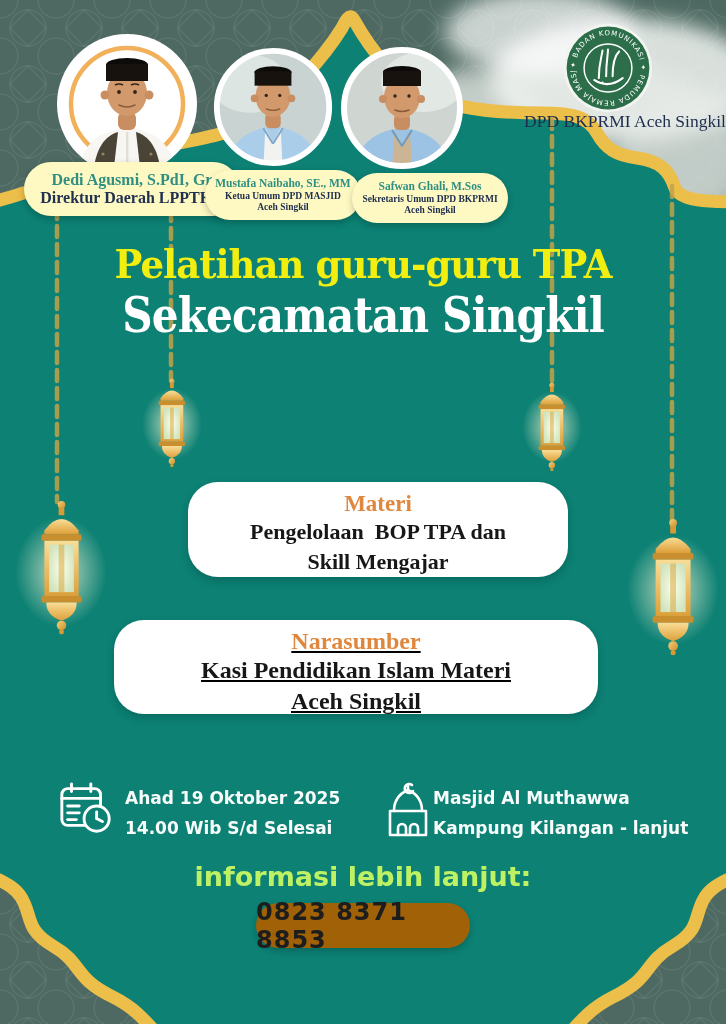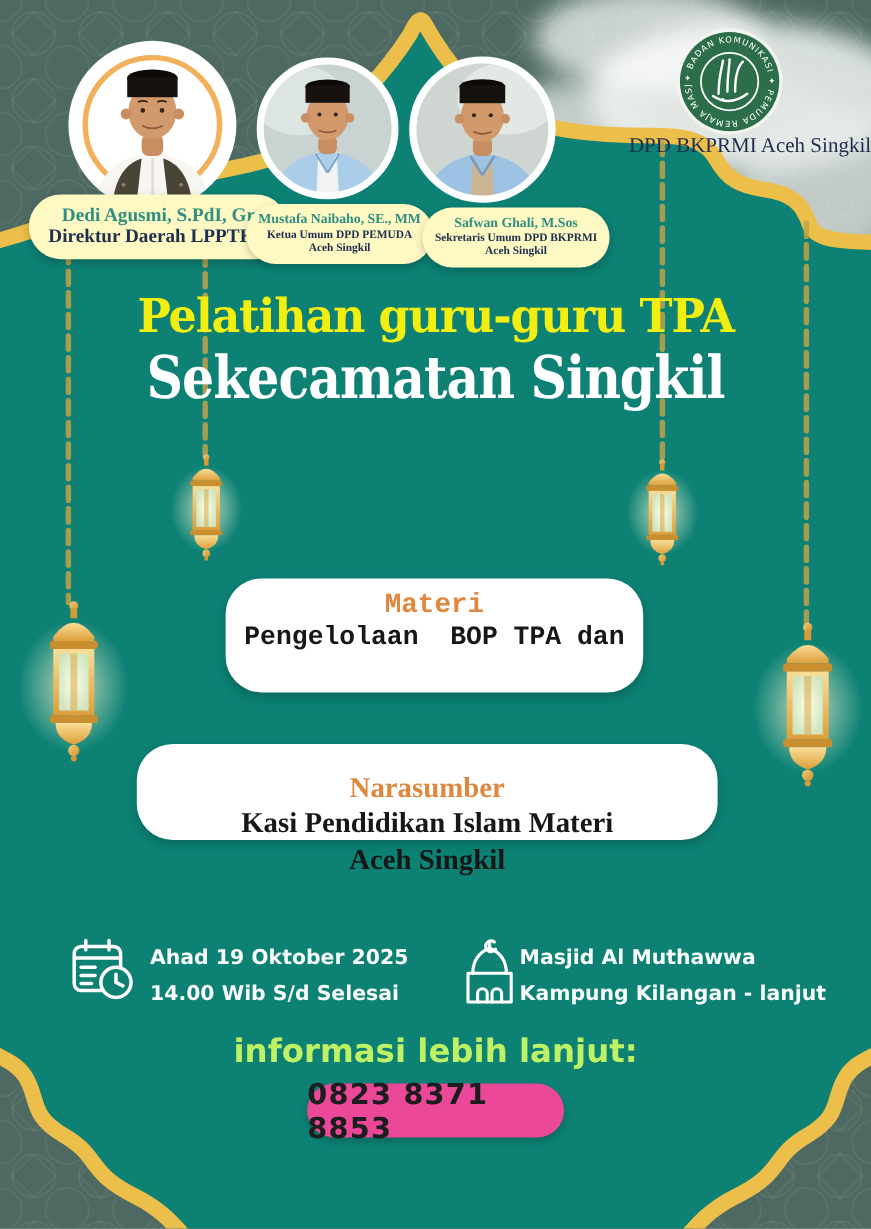--- a/index.html
+++ b/index.html
@@ -43,35 +43,35 @@
     color:#ffffff; letter-spacing:-1px; transform:scaleX(.86);
   }
   
   .card{
     position:absolute; background:#ffffff; border-radius:30px;
     box-shadow:0 4px 8px rgba(0,0,0,.18);
     text-align:center; font-family:"Liberation Serif", serif; font-weight:bold;
   }
   .card .label{color:#e0873e;}
   .card .line{color:#171717; white-space:pre-wrap;}
-  .card-materi{left:188px; top:482px; width:348px; height:95px; padding-top:9px; box-sizing:border-box;font-family:Liberation Mono, monospace;}
+  .card-materi{left:188px; top:482px; width:380px; height:95px; padding-top:9px; box-sizing:border-box;}
   .card-materi .label{font-size:23px;}
   .card-materi .line{font-size:22px; line-height:30px;}
-  .card-nara{left:114px; top:620px; width:484px; height:80px; padding-top:24px; box-sizing:border-box;}
+  .card-nara{left:114px; top:620px; width:484px; height:94px; padding-top:8px; box-sizing:border-box;text-decoration:underline;}
   .card-nara .label{font-size:24px;}
   .card-nara .line{font-size:24px; line-height:31px;}
   
   .sched-text{color:#f7fcfa; font-weight:bold; font-size:17px; line-height:30px;}
   
   .info-label{
     left:0; top:861px; width:726px; text-align:center;
     font-weight:bold; font-size:27px; color:#bef264;
   }
   .phone-pill{
-    left:256px; top:903px; width:214px; height:45px; background:#ec4899;
+    left:256px; top:903px; width:214px; height:45px; background:#a16207;
     border-radius:23px; box-shadow:0 3px 6px rgba(0,0,0,.2);
     display:flex; align-items:center; justify-content:center;
     font-weight:bold; font-size:24px; color:#1d1d1d; letter-spacing:1px;
   }
 </style>
 </head>
 <body>
 
 <div class="poster">
 
@@ -274,35 +274,36 @@
     </g>
     <circle cx="64" cy="64" r="58" fill="none" stroke="#ffffff" stroke-width="6"></circle>
   </svg>
 
   <div class="pill pill-main">
     <div class="name">Dedi Agusmi, S.PdI, Gr</div>
     <div class="role">Direktur Daerah LPPTKA</div>
   </div>
   <div class="pill pill-sm pill-m2">
     <div class="name">Mustafa Naibaho, SE., MM</div>
-    <div class="role">Ketua Umum DPD PEMUDA</div>
+    <div class="role">Ketua Umum DPD MASJID</div>
     <div class="role">Aceh Singkil</div>
   </div>
   <div class="pill pill-sm pill-m3">
     <div class="name">Safwan Ghali, M.Sos</div>
     <div class="role">Sekretaris Umum DPD BKPRMI</div>
     <div class="role">Aceh Singkil</div>
   </div>
 
   <div class="abs title1">Pelatihan guru-guru TPA</div>
   <div class="abs title2">Sekecamatan Singkil</div>
 
   <div class="card card-materi">
     <div class="label">Materi</div>
     <div class="line">Pengelolaan  BOP TPA dan</div>
+    <div class="line">Skill Mengajar</div>
   </div>
 
   <div class="card card-nara">
     <div class="label">Narasumber</div>
     <div class="line">Kasi Pendidikan Islam Materi</div>
     <div class="line">Aceh Singkil</div>
   </div>
 
   <svg class="abs" style="left:57px;top:779px" width="58" height="58" viewBox="0 0 60 60">
     <g stroke="#ffffff" stroke-width="3" fill="none" stroke-linecap="round" stroke-linejoin="round">

